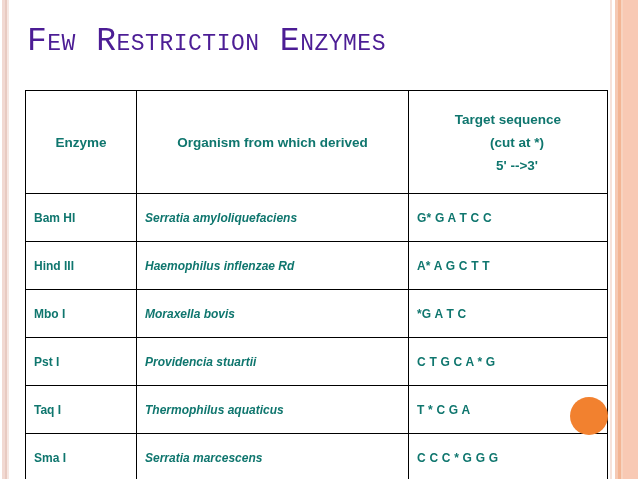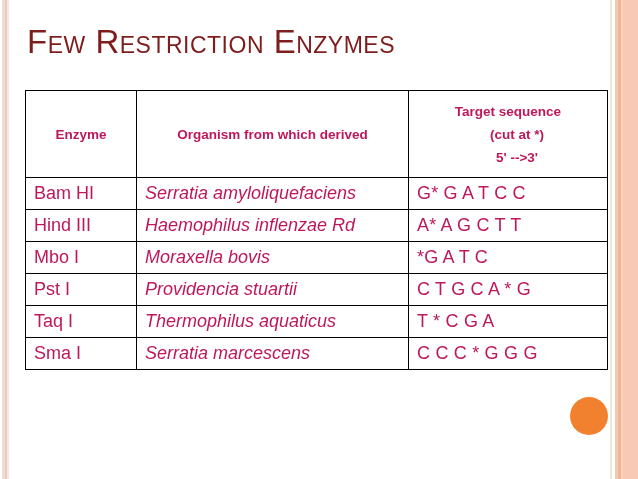--- a/index.html
+++ b/index.html
@@ -34,64 +34,65 @@
   .stripe-r4 { left: 618px; width: 3px; background: #f3b594; }
   .stripe-r5 { left: 621px; width: 2px; background: #f7d3c0; }
   .stripe-r6 { left: 623px; width: 15px; background: #f8c9b4; }
 
   
   .slide-title {
     position: absolute;
     left: 27px;
     top: 22px;
     width: 560px;
-    font-family: Liberation Sans, sans-serif;
+    font-family: Liberation Mono, monospace;
     font-size: 33px;
     line-height: 40px;
     font-variant: small-caps;
     letter-spacing: 0.5px;
-    color: #7f1d1d;
+    color: #4c1d95;
     white-space: nowrap;
   }
 
   
   .enzyme-table {
     position: absolute;
     left: 25px;
     top: 90px;
     width: 582px;
     border-collapse: collapse;
     table-layout: fixed;
     background: #ffffff;
   }
   .enzyme-table td,
   .enzyme-table th {
     border: 1.6px solid #000000;
-    padding: 0;
+    padding: 8px;
     vertical-align: middle;
-    color: #be185d;
+    color: #0f766e;
   }
   .col-enzyme   { width: 111px; }
   .col-organism { width: 272px; }
   .col-target   { width: 199px; }
 
   .enzyme-table thead th {
     height: 86px;
     font-size: 13.5px;
     font-weight: bold;
     text-align: center;
   }
   th .hdr-line { display: block; line-height: 23px; }
   th.th-target { text-align: center; }
   th.th-target .hdr-indent { padding-left: 18px; }
 
   .enzyme-table tbody td {
     height: 31px;
-    font-size: 18px;
+    font-size: 12px;
     padding-left: 8px;
+    font-weight: bold;
   }
   td.cell-organism { font-style: italic; padding-left: 10px; }
   td.cell-target   { letter-spacing: 0.2px; padding-left: 9px; }
 
   
   .accent-circle {
     position: absolute;
     left: 570px;
     top: 397px;
     width: 38px;

